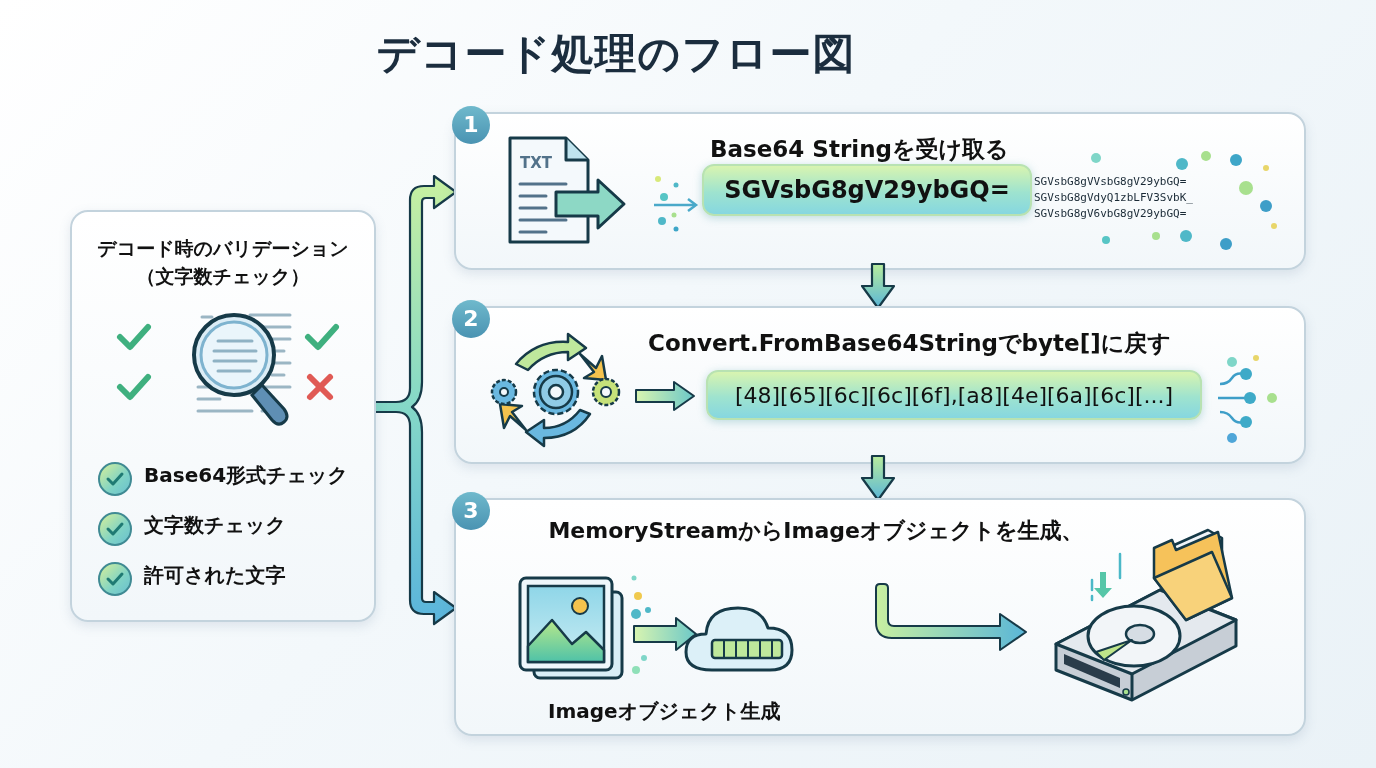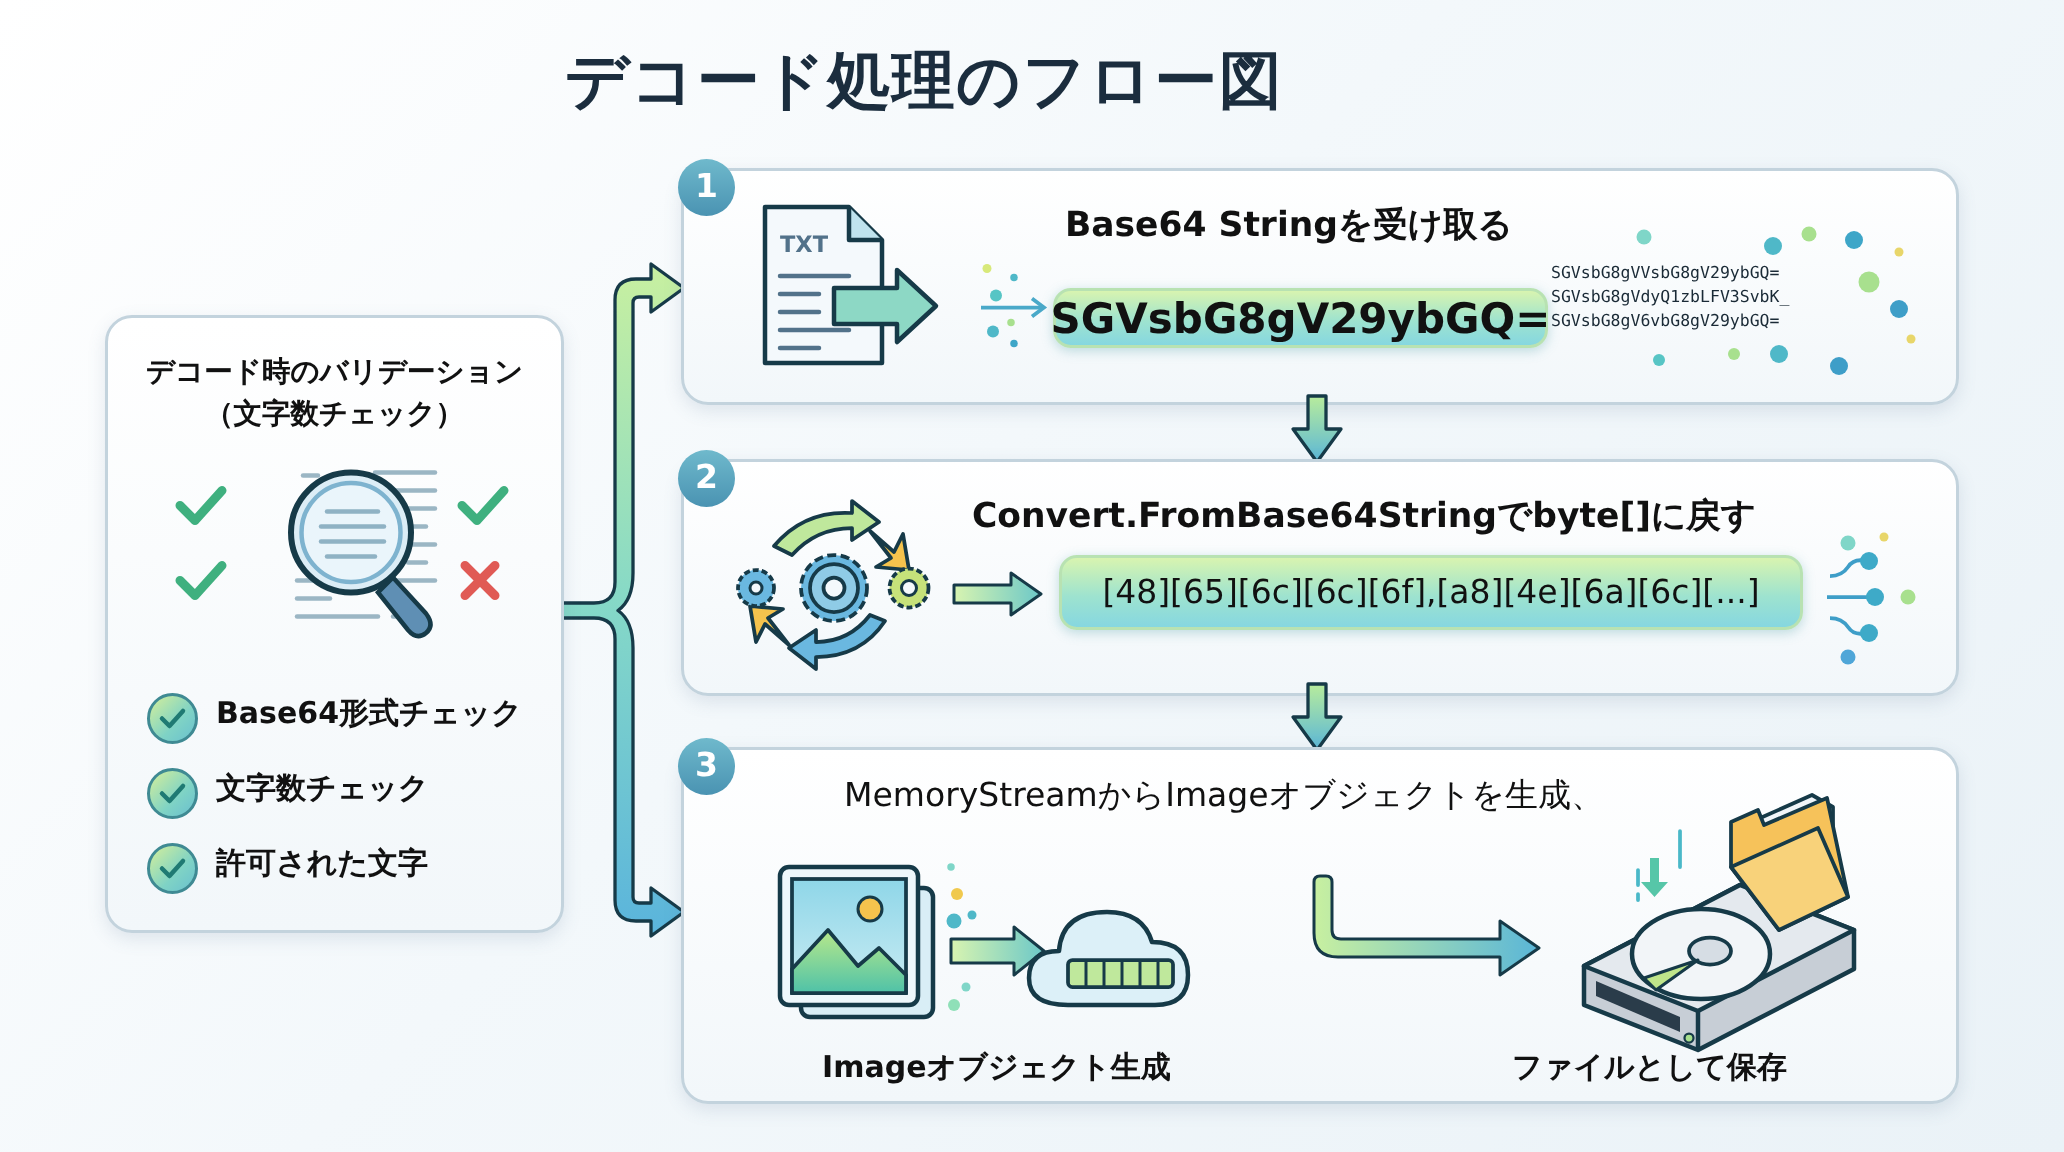--- a/index.html
+++ b/index.html
@@ -44,29 +44,29 @@
   .step-title {
     position: absolute; font-size: 23px; font-weight: bold; color: #111; white-space: nowrap;
   }
   .pill {
     position: absolute; border-radius: 12px; border: 2px solid #b8e2b2;
     background: linear-gradient(180deg, #d8f4b0 0%, #9ee3cf 55%, #86d7e0 100%);
     box-shadow: 0 2px 8px rgba(80,160,170,0.35);
     display: flex; align-items: center; justify-content: center;
     font-weight: bold; color: #111;
   }
-  #b64-pill { left: 246px; top: 78px; width: 330px; height: 40px; font-size: 28px; }
+  #b64-pill { left: 246px; top: 50px; width: 330px; height: 52px; font-size: 24px; }
   #bytes-pill { left: 250px; top: 62px; width: 496px; height: 50px; font-size: 22px; font-weight: normal; }
   .b64-lines {
     position: absolute; left: 578px; top: 60px; font-family: "DejaVu Sans Mono", monospace;
     font-size: 11px; line-height: 16px; color: #1a2a36;
   }
   .step3-title {
     position: absolute; left: 40px; top: 18px; width: 560px; text-align: center;
-    font-size: 22px; font-weight: normal; line-height: 30px; color: #111;
+    font-size: 22px; font-weight: bold; line-height: 30px; color: #111;
   }
   .caption { position: absolute; font-size: 20px; font-weight: bold; color: #111; white-space: nowrap; }
   svg { position: absolute; overflow: visible; }
 </style>
 </head>
 <body>
 
 <div class="title">デコード処理のフロー図</div>
 
 <svg style="left:360px;top:170px;" width="110" height="460">
@@ -314,14 +314,13 @@
     <path d="M96 112 L60 124 L68 132 Z" fill="#bfe58a" stroke="#163a48" stroke-width="2" stroke-linejoin="round"></path>
     <path d="M136 56 L136 18 L172 2 L186 10 L186 60 L148 78 Z" fill="#f0f5f9" stroke="#163a48" stroke-width="2.5" stroke-linejoin="round"></path>
     <g stroke="#8fb2c4" stroke-width="2">
         <line x1="146" y1="28" x2="172" y2="16"></line>
         <line x1="146" y1="38" x2="176" y2="24"></line>
         <line x1="146" y1="48" x2="170" y2="36"></line>
       </g>
     <path d="M118 50 L118 20 L136 12 L140 22 L182 4 L196 70 L150 92 Z" fill="#f6c25a" stroke="#163a48" stroke-width="2.5" stroke-linejoin="round"></path>
     <path d="M118 50 L176 24 L196 70 L150 92 Z" fill="#f8d27a" stroke="#163a48" stroke-width="2.5" stroke-linejoin="round"></path>
   </svg>
-  <div class="caption" style="left:552px;top:198px;">ファイルとして保存</div>
 </div>
 
 </body></html>

